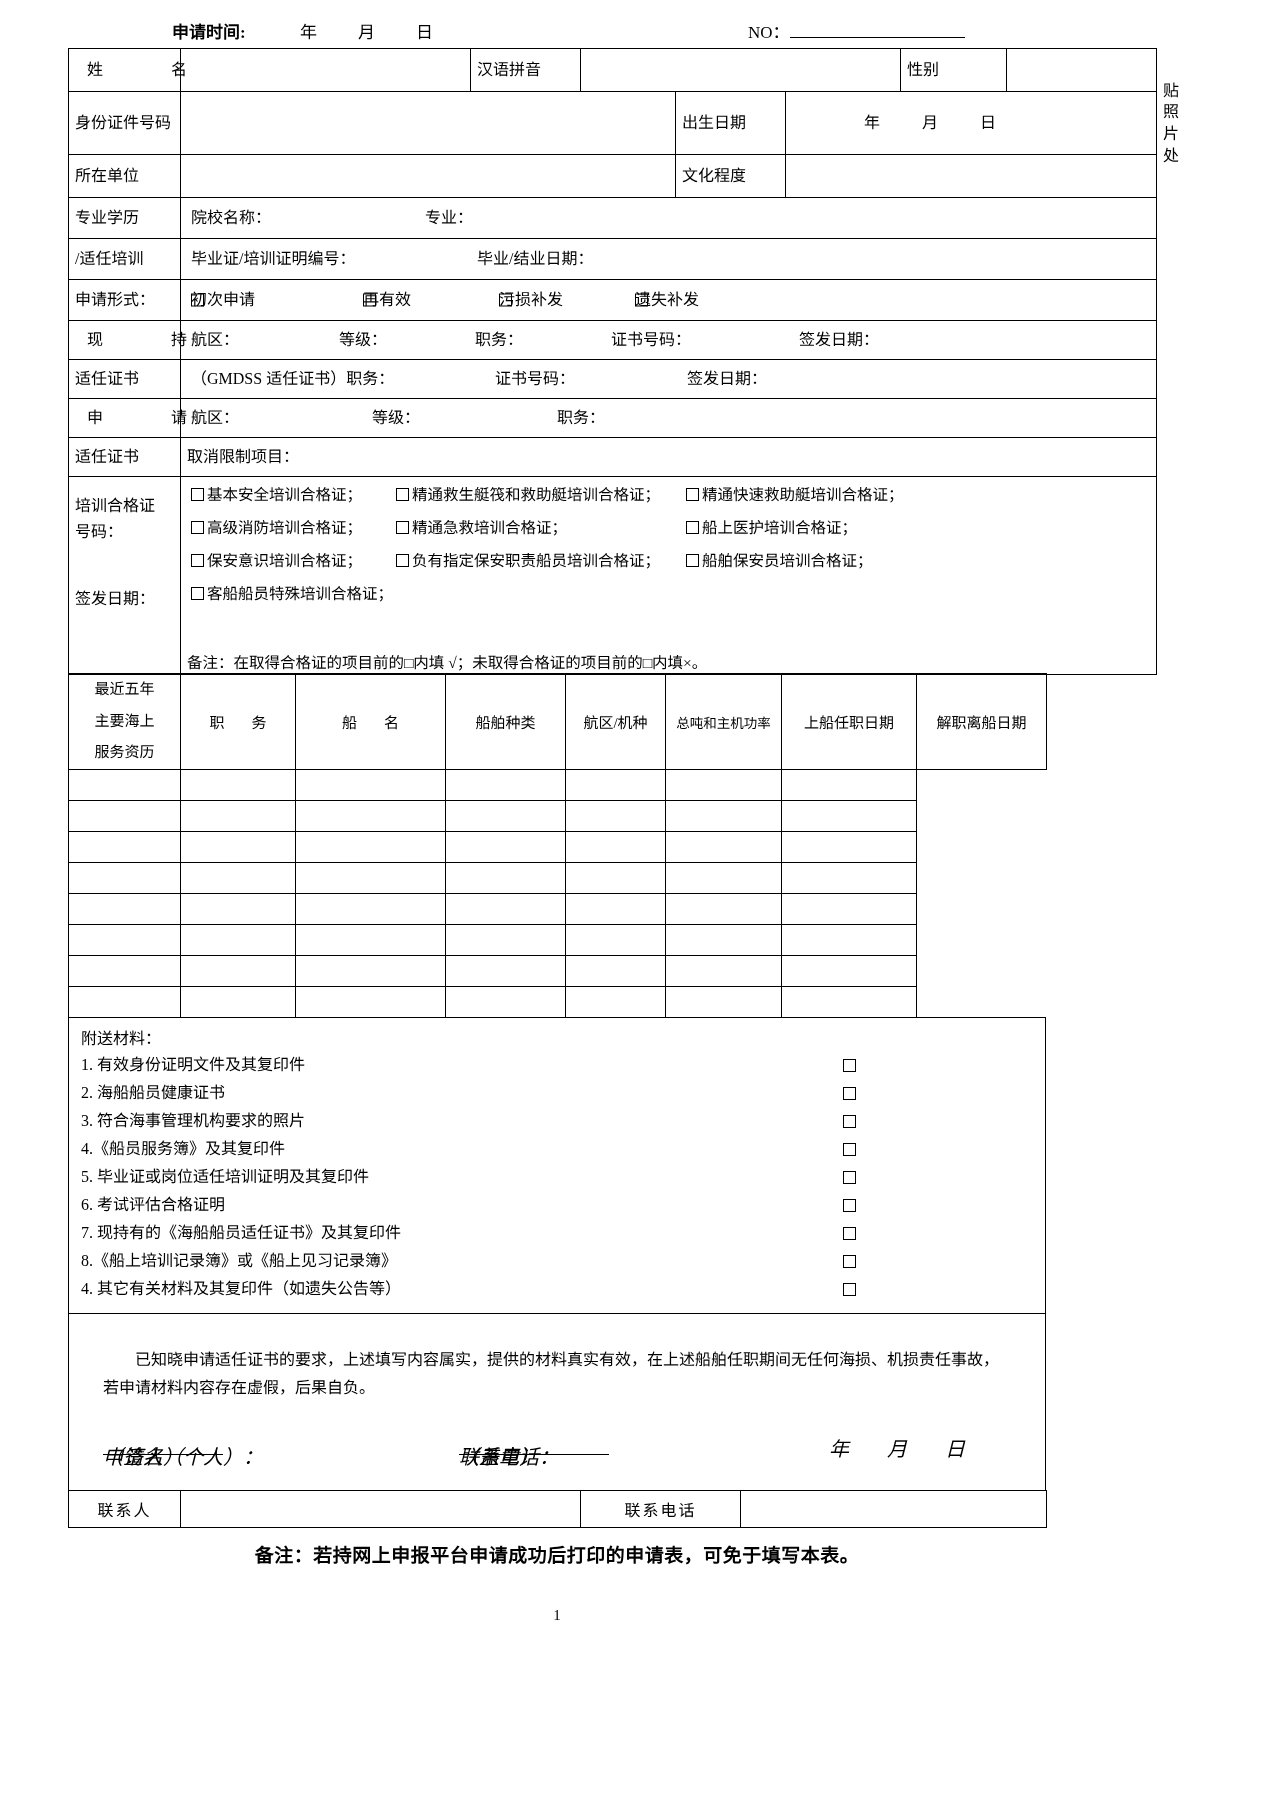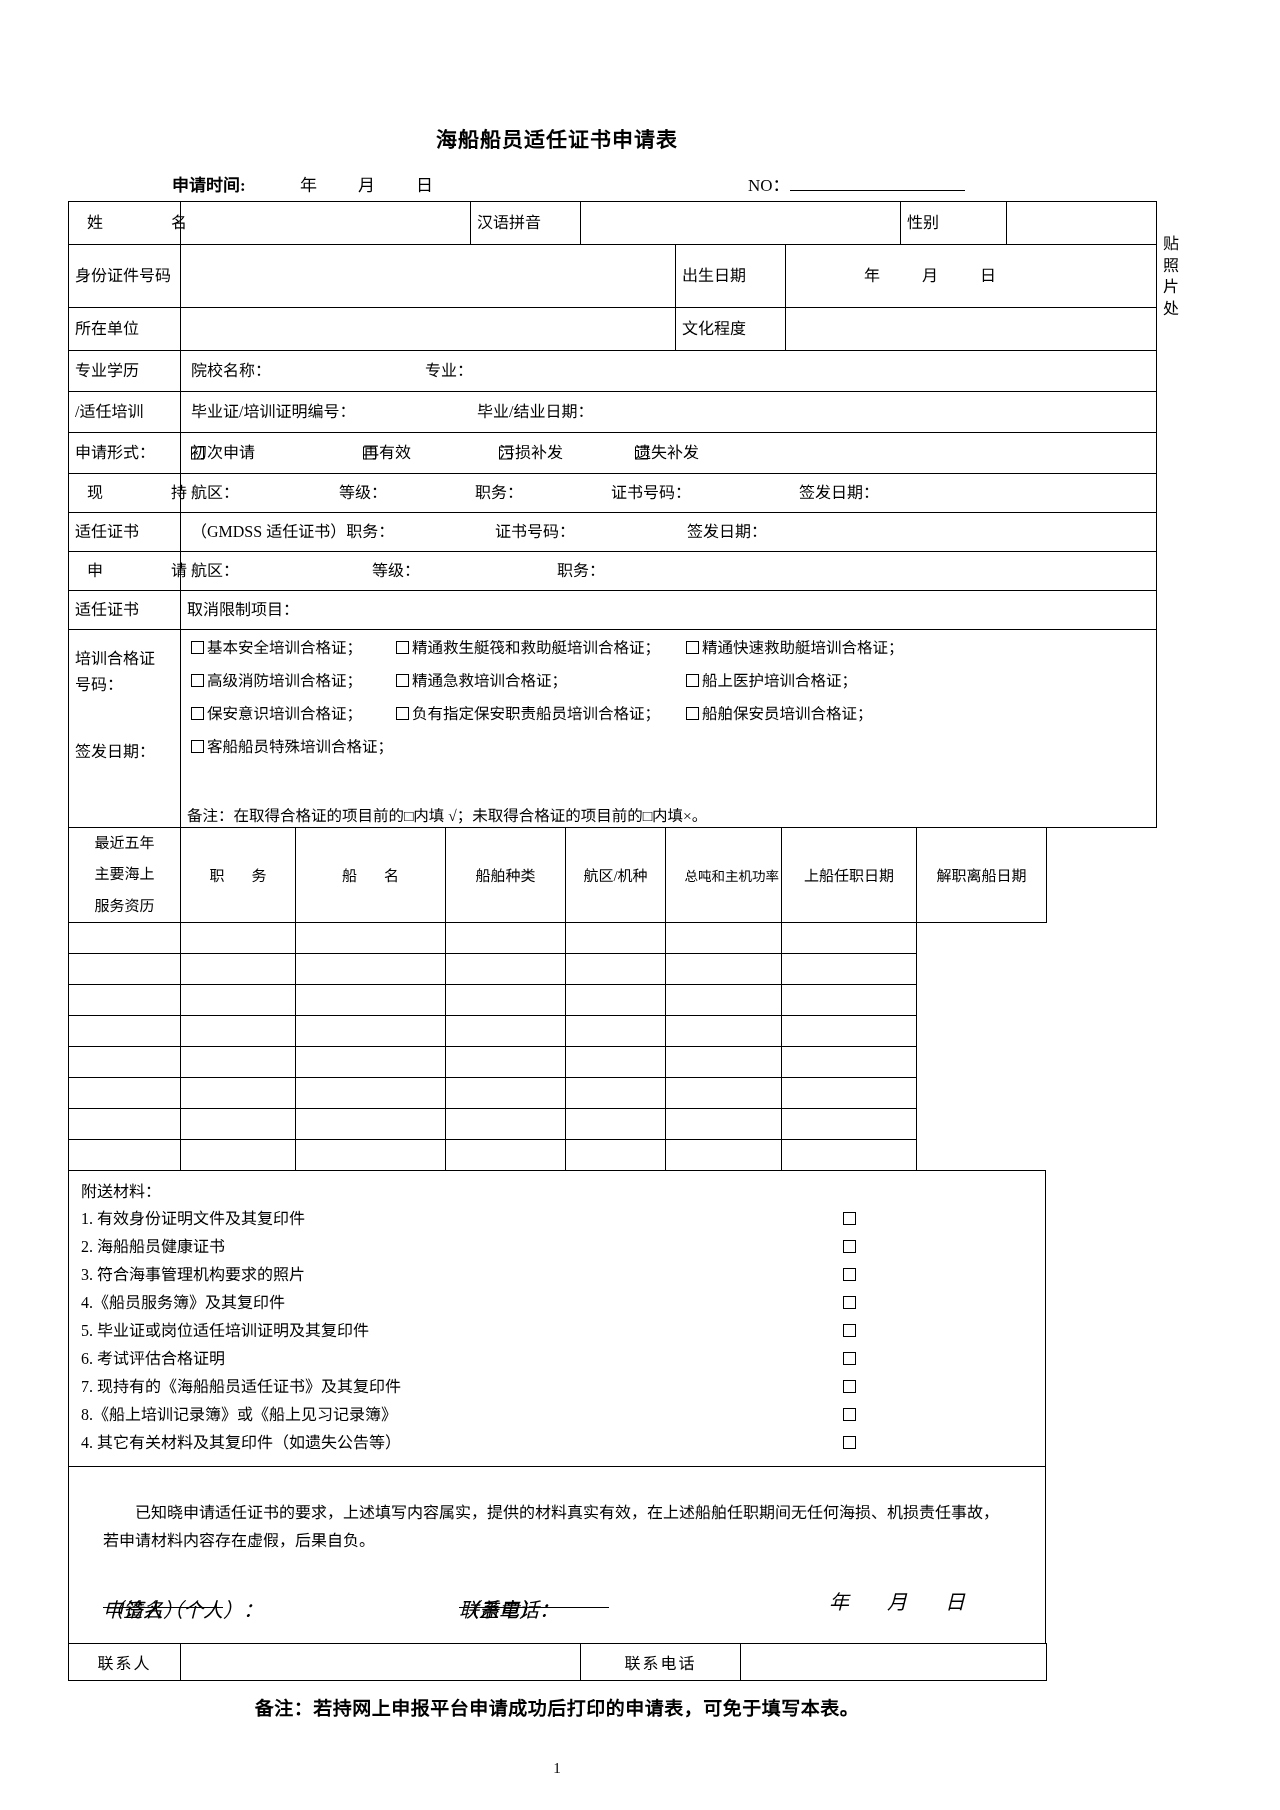--- a/index.html
+++ b/index.html
@@ -176,21 +176,21 @@
     padding: 0 2px;
     vertical-align: middle;
   }
   td.svc-side {
     font-size: 16px;
     line-height: 2.1;
     white-space: nowrap;
   }
   td.svc-hd { white-space: nowrap; }
   td.svc-hd.spaced { letter-spacing: 6px; text-indent: 6px; }
-  td.svc-hd.small { font-size: 13.5px; letter-spacing: 0; text-align: right; }
+  td.svc-hd.small { font-size: 13.5px; letter-spacing: 0; }
 
   
   .materials {
     padding: 10px 14px 10px 12px;
     font-size: 16px;
   }
   .materials .m-title { margin-bottom: 2px; }
   .mat-row {
     display: flex;
     align-items: center;
@@ -252,21 +252,20 @@
     font-size: 15px;
     margin-top: 40px;
   }
 </style>
 </head>
 <body>
 
 <div class="page">
   <div class="sheet">
 
-    <div class="doc-title">海船船员适任证书申请表</div>
 
     <div class="applyrow">
       <span class="at-label">申请时间:</span>
       <span class="at-y">年</span>
       <span class="at-m">月</span>
       <span class="at-d">日</span>
       <span class="at-no"><span>NO：</span><span class="no-line"></span></span>
     </div>
 
     <table class="frm">

